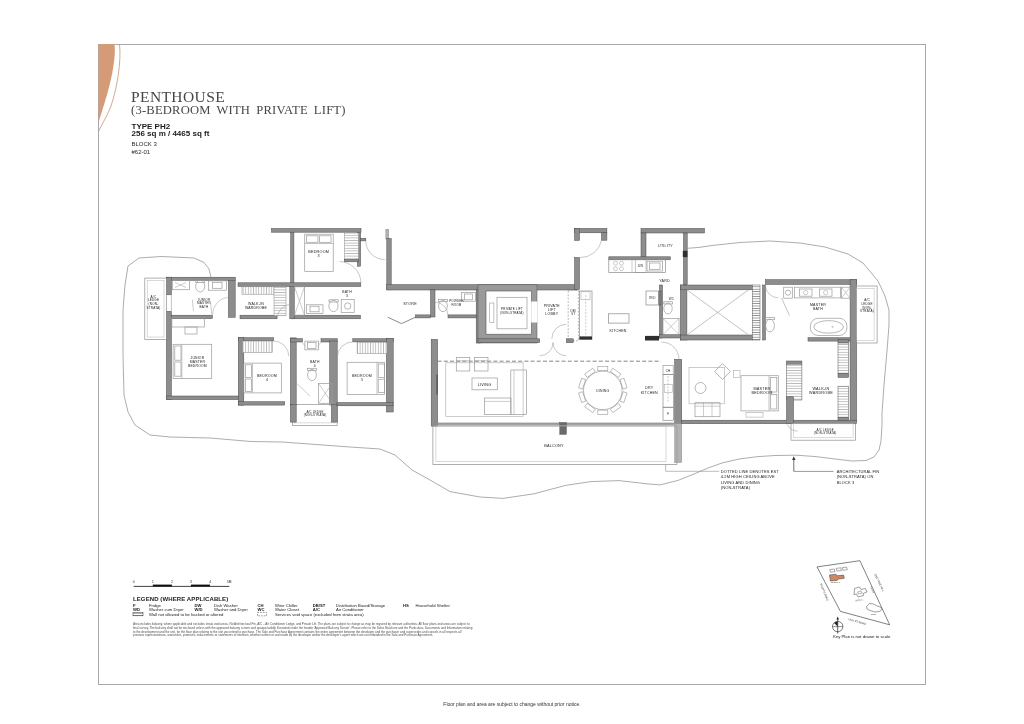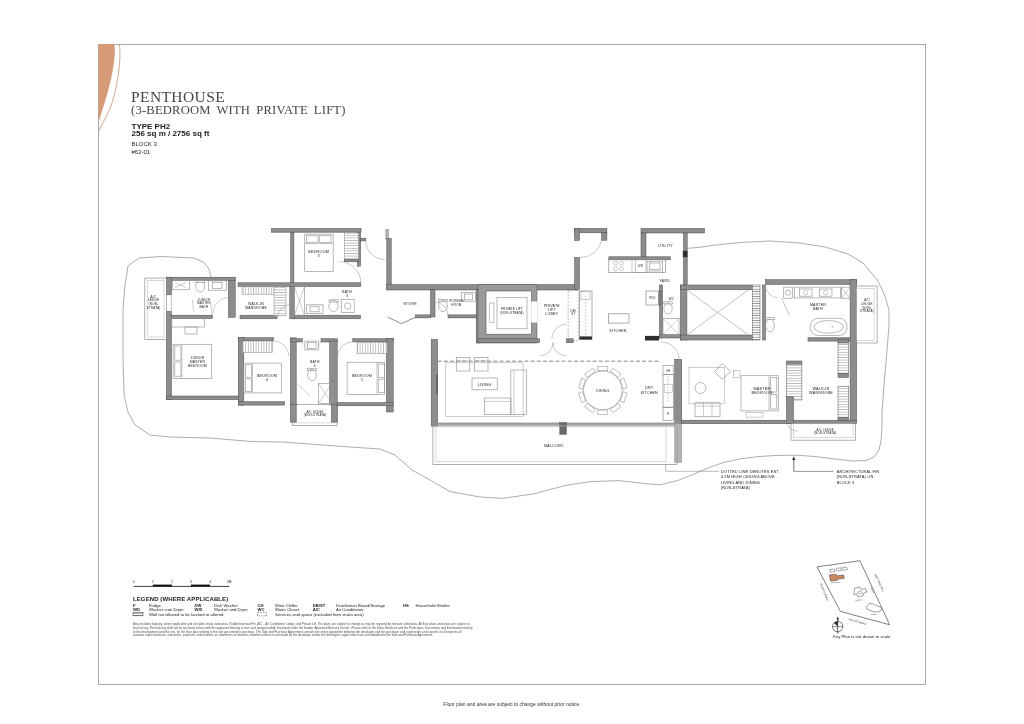--- a/index.html
+++ b/index.html
@@ -390,15 +390,15 @@
 <circle cx="837.7" cy="626.6" r="5.2" fill="none" stroke="#222" stroke-width="0.6"></circle>
 <line x1="832.5" y1="626.6" x2="842.9" y2="626.6" stroke="#222" stroke-width="0.5"></line>
 <line x1="837.7" y1="633.5" x2="837.7" y2="617.8" stroke="#222" stroke-width="0.7"></line>
 <path d="M837.7,616.6 l-1.2,3.0 h2.4 Z" fill="#222"></path>
 <path d="M837.7,626.6 l-3.6,-3.6 a5.2,5.2 0 0 1 3.6,-1.6 Z" fill="#222"></path>
 <text x="861.7" y="637.6" font-family="Liberation Sans, sans-serif" font-size="4.3" fill="#1a1a1a" text-anchor="middle">Key Plan is not drawn to scale</text>
 </svg>
 <div class="t1">PENTHOUSE</div>
 <div class="t2">(3-BEDROOM  WITH  PRIVATE  LIFT)</div>
 <div class="t3">TYPE PH2</div>
-<div class="t4">256 sq m / 2756 sq ft</div>
+<div class="t4">256 sq m / 4465 sq ft</div>
 <div class="t5">BLOCK 3</div>
 <div class="t6">#62-01</div>
 <div class="foot">Floor plan and area are subject to change without prior notice.</div>
 </body></html>

